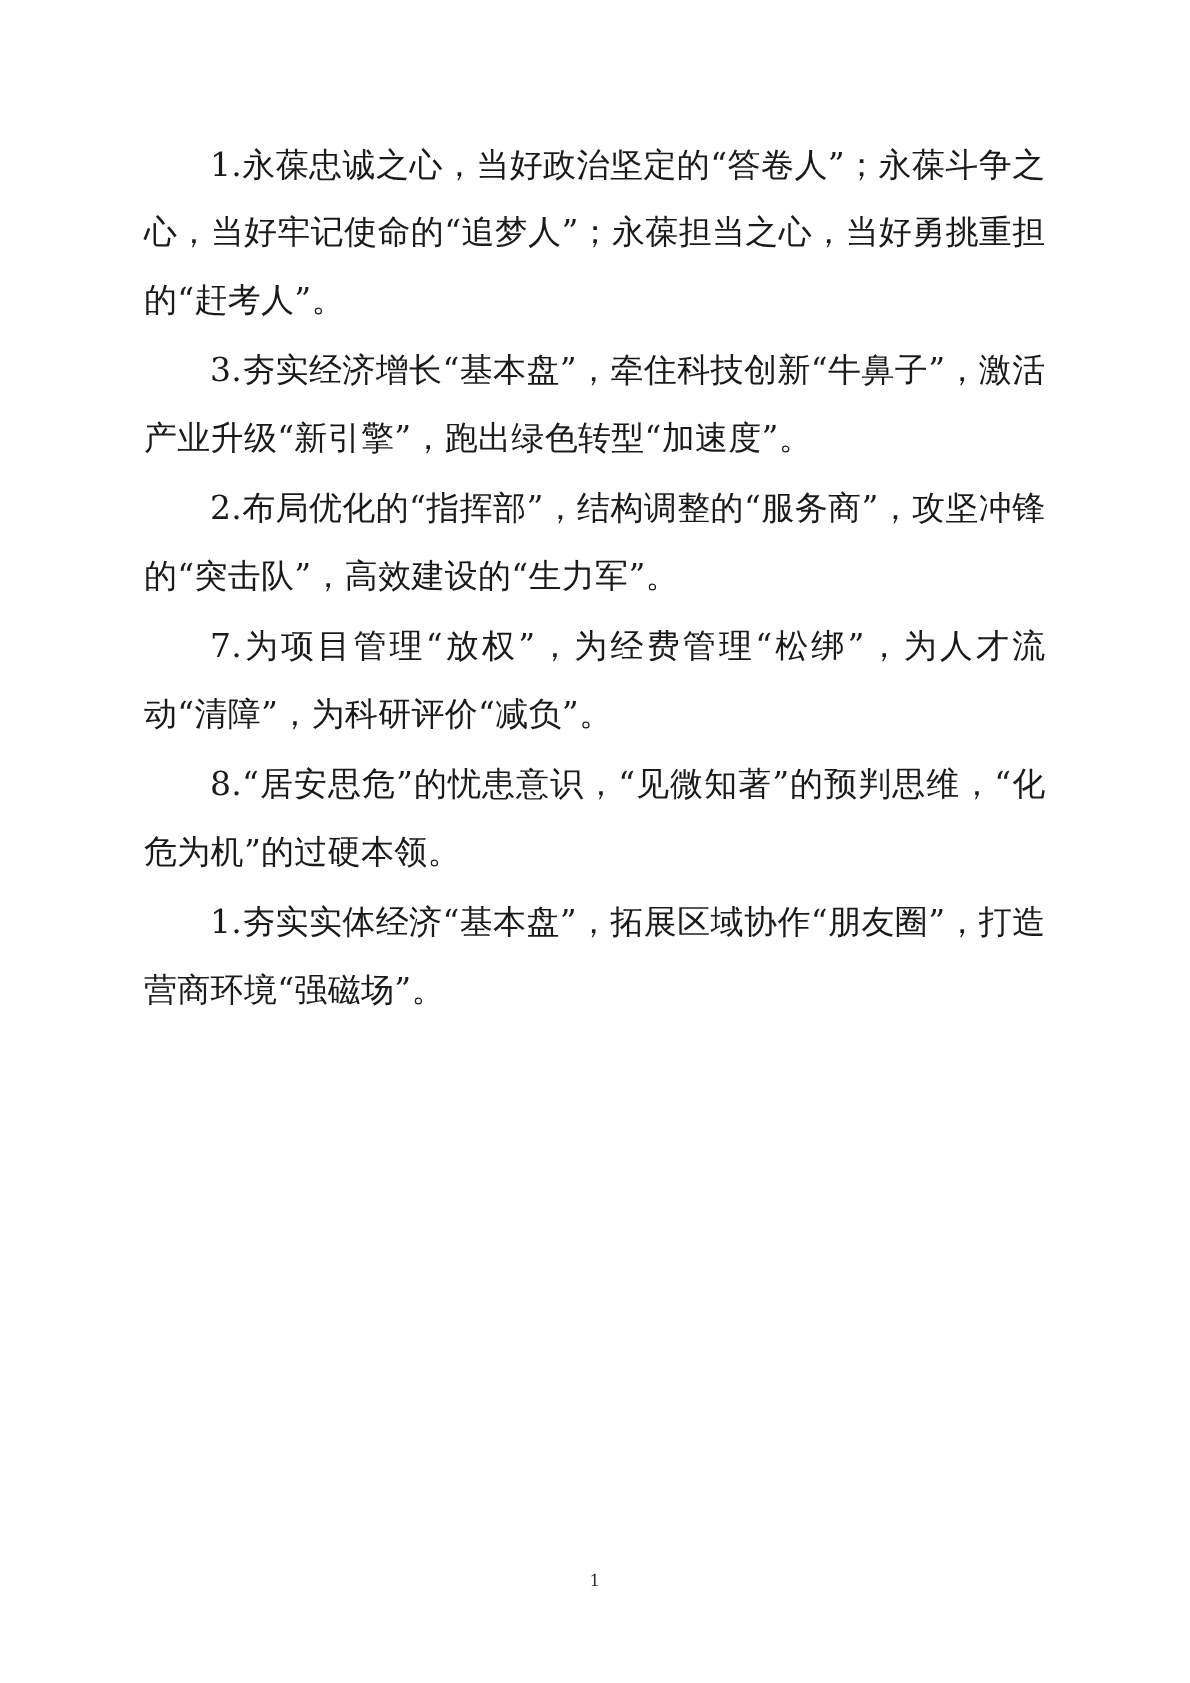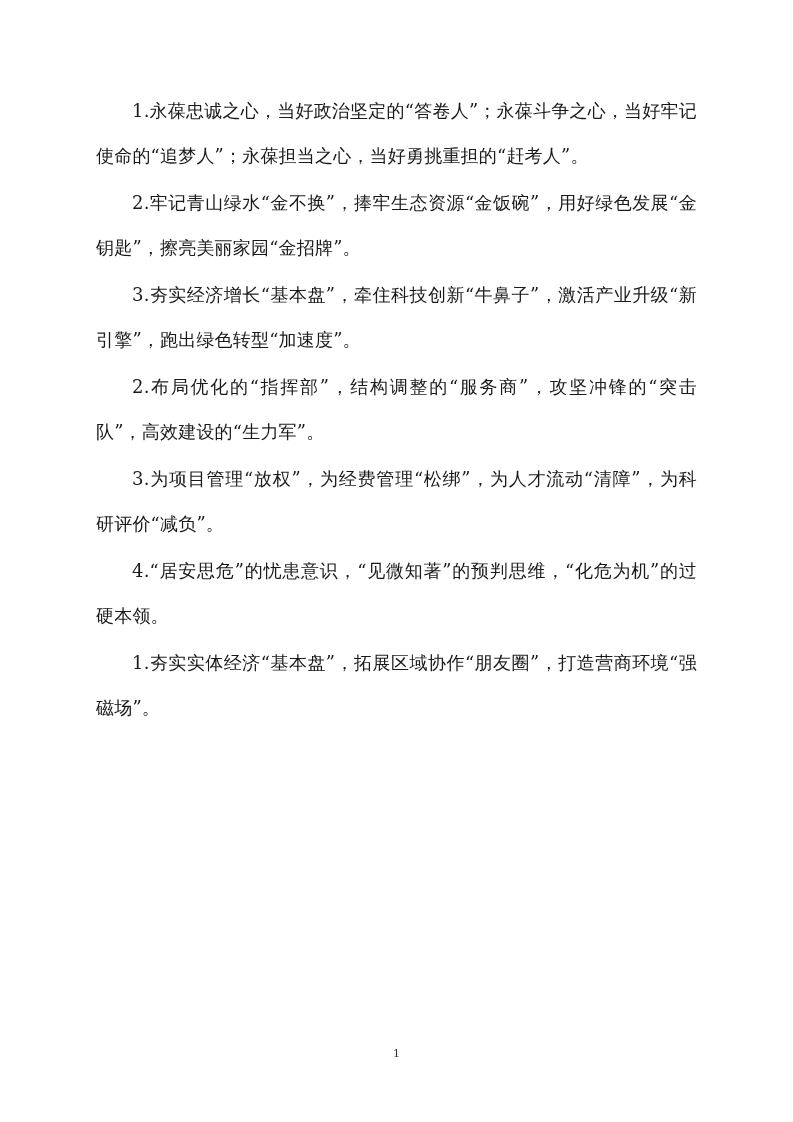--- a/index.html
+++ b/index.html
@@ -21,21 +21,21 @@
     height: 1122px;
     box-sizing: border-box;
     padding: 88px 96px 60px 96px;
     display: flex;
     flex-direction: column;
   }
   .doc-body {
     flex: 1 1 auto;
   }
   .para {
-    font-size: 18px;
+    font-size: 22px;
     line-height: 45px;
     text-align: justify;
     text-justify: inter-ideograph;
     text-indent: 2em;
     margin: 0 0 2px 0;
     letter-spacing: 0.2px;
     color: #1a1a1a;
   }
   .page-number {
     position: absolute;
@@ -47,21 +47,20 @@
     font-family: "DejaVu Serif", "Liberation Serif", serif;
     color: #333333;
   }
 </style>
 </head>
 <body>
 
 <div class="page">
   <div class="doc-body">
     <p class="para">1.永葆忠诚之心，当好政治坚定的“答卷人”；永葆斗争之心，当好牢记使命的“追梦人”；永葆担当之心，当好勇挑重担的“赶考人”。</p>
-    <p class="para">2.牢记青山绿水“金不换”，捧牢生态资源“金饭碗”，用好绿色发展“金钥匙”，擦亮美丽家园“金招牌”。</p>
     <p class="para">3.夯实经济增长“基本盘”，牵住科技创新“牛鼻子”，激活产业升级“新引擎”，跑出绿色转型“加速度”。</p>
     <p class="para">2.布局优化的“指挥部”，结构调整的“服务商”，攻坚冲锋的“突击队”，高效建设的“生力军”。</p>
-    <p class="para">3.为项目管理“放权”，为经费管理“松绑”，为人才流动“清障”，为科研评价“减负”。</p>
-    <p class="para">4.“居安思危”的忧患意识，“见微知著”的预判思维，“化危为机”的过硬本领。</p>
+    <p class="para">7.为项目管理“放权”，为经费管理“松绑”，为人才流动“清障”，为科研评价“减负”。</p>
+    <p class="para">8.“居安思危”的忧患意识，“见微知著”的预判思维，“化危为机”的过硬本领。</p>
     <p class="para">1.夯实实体经济“基本盘”，拓展区域协作“朋友圈”，打造营商环境“强磁场”。</p>
   </div>
   <div class="page-number">1</div>
 </div>
 
 </body></html>

